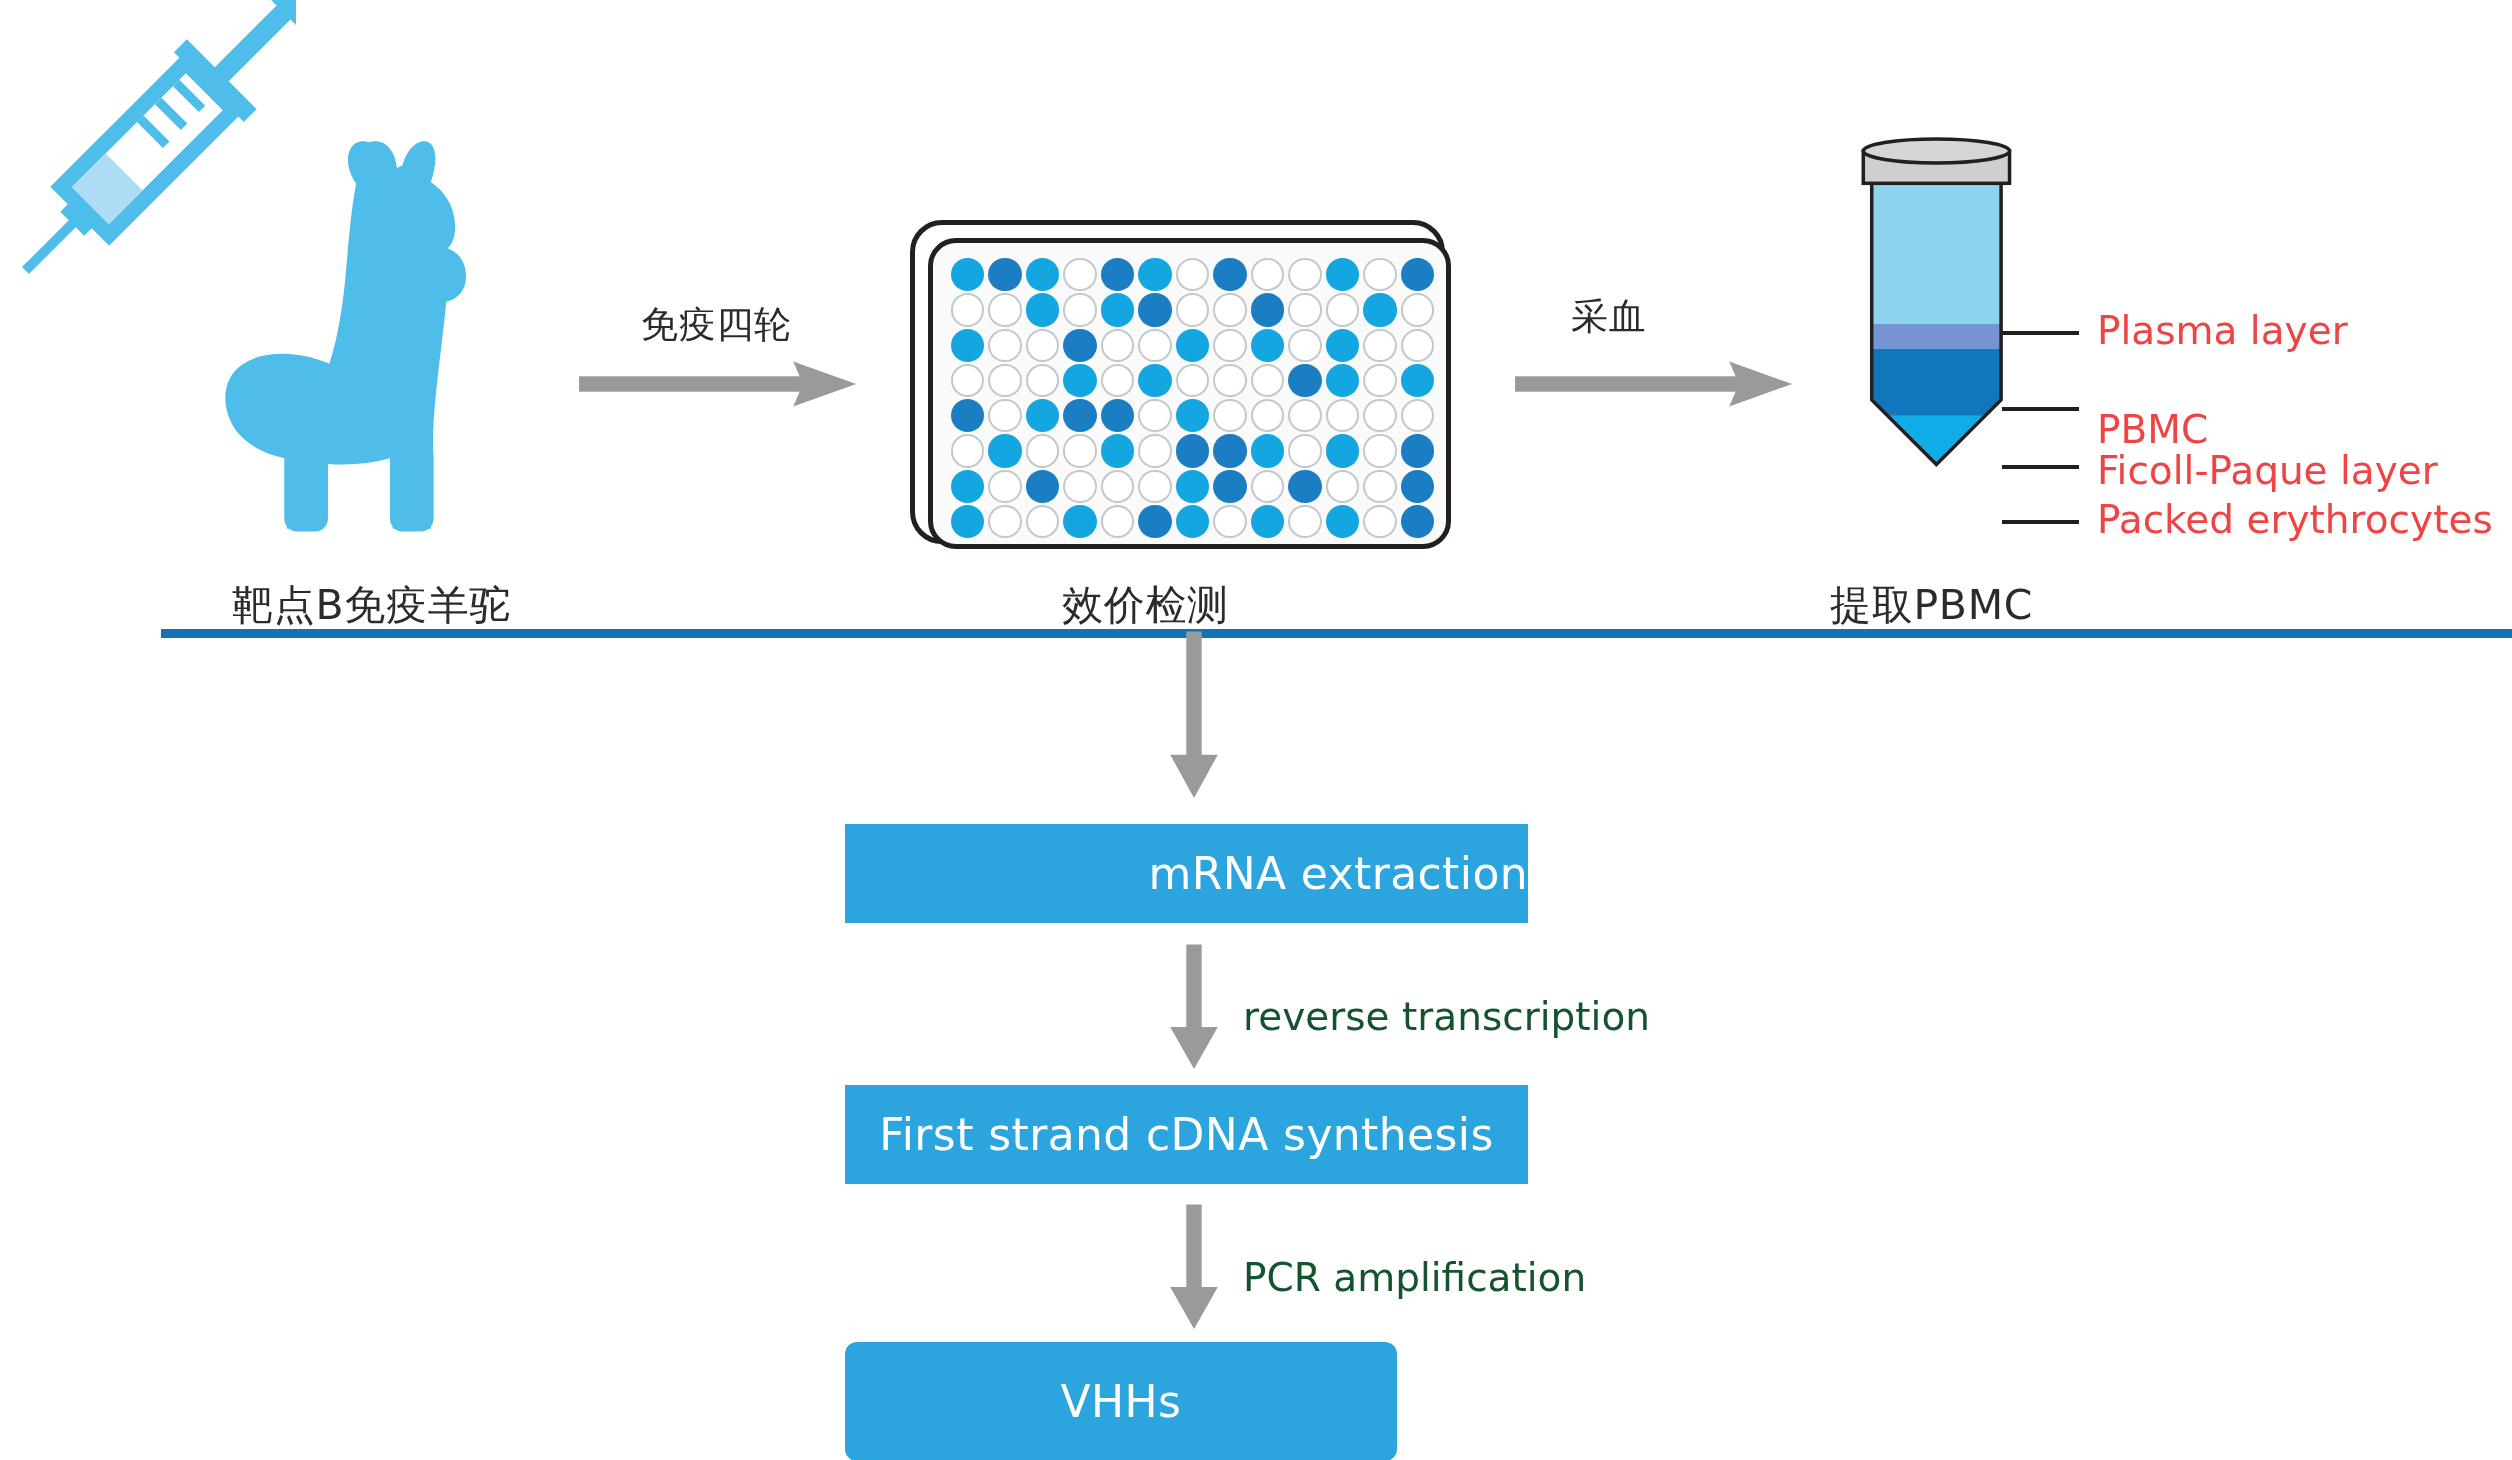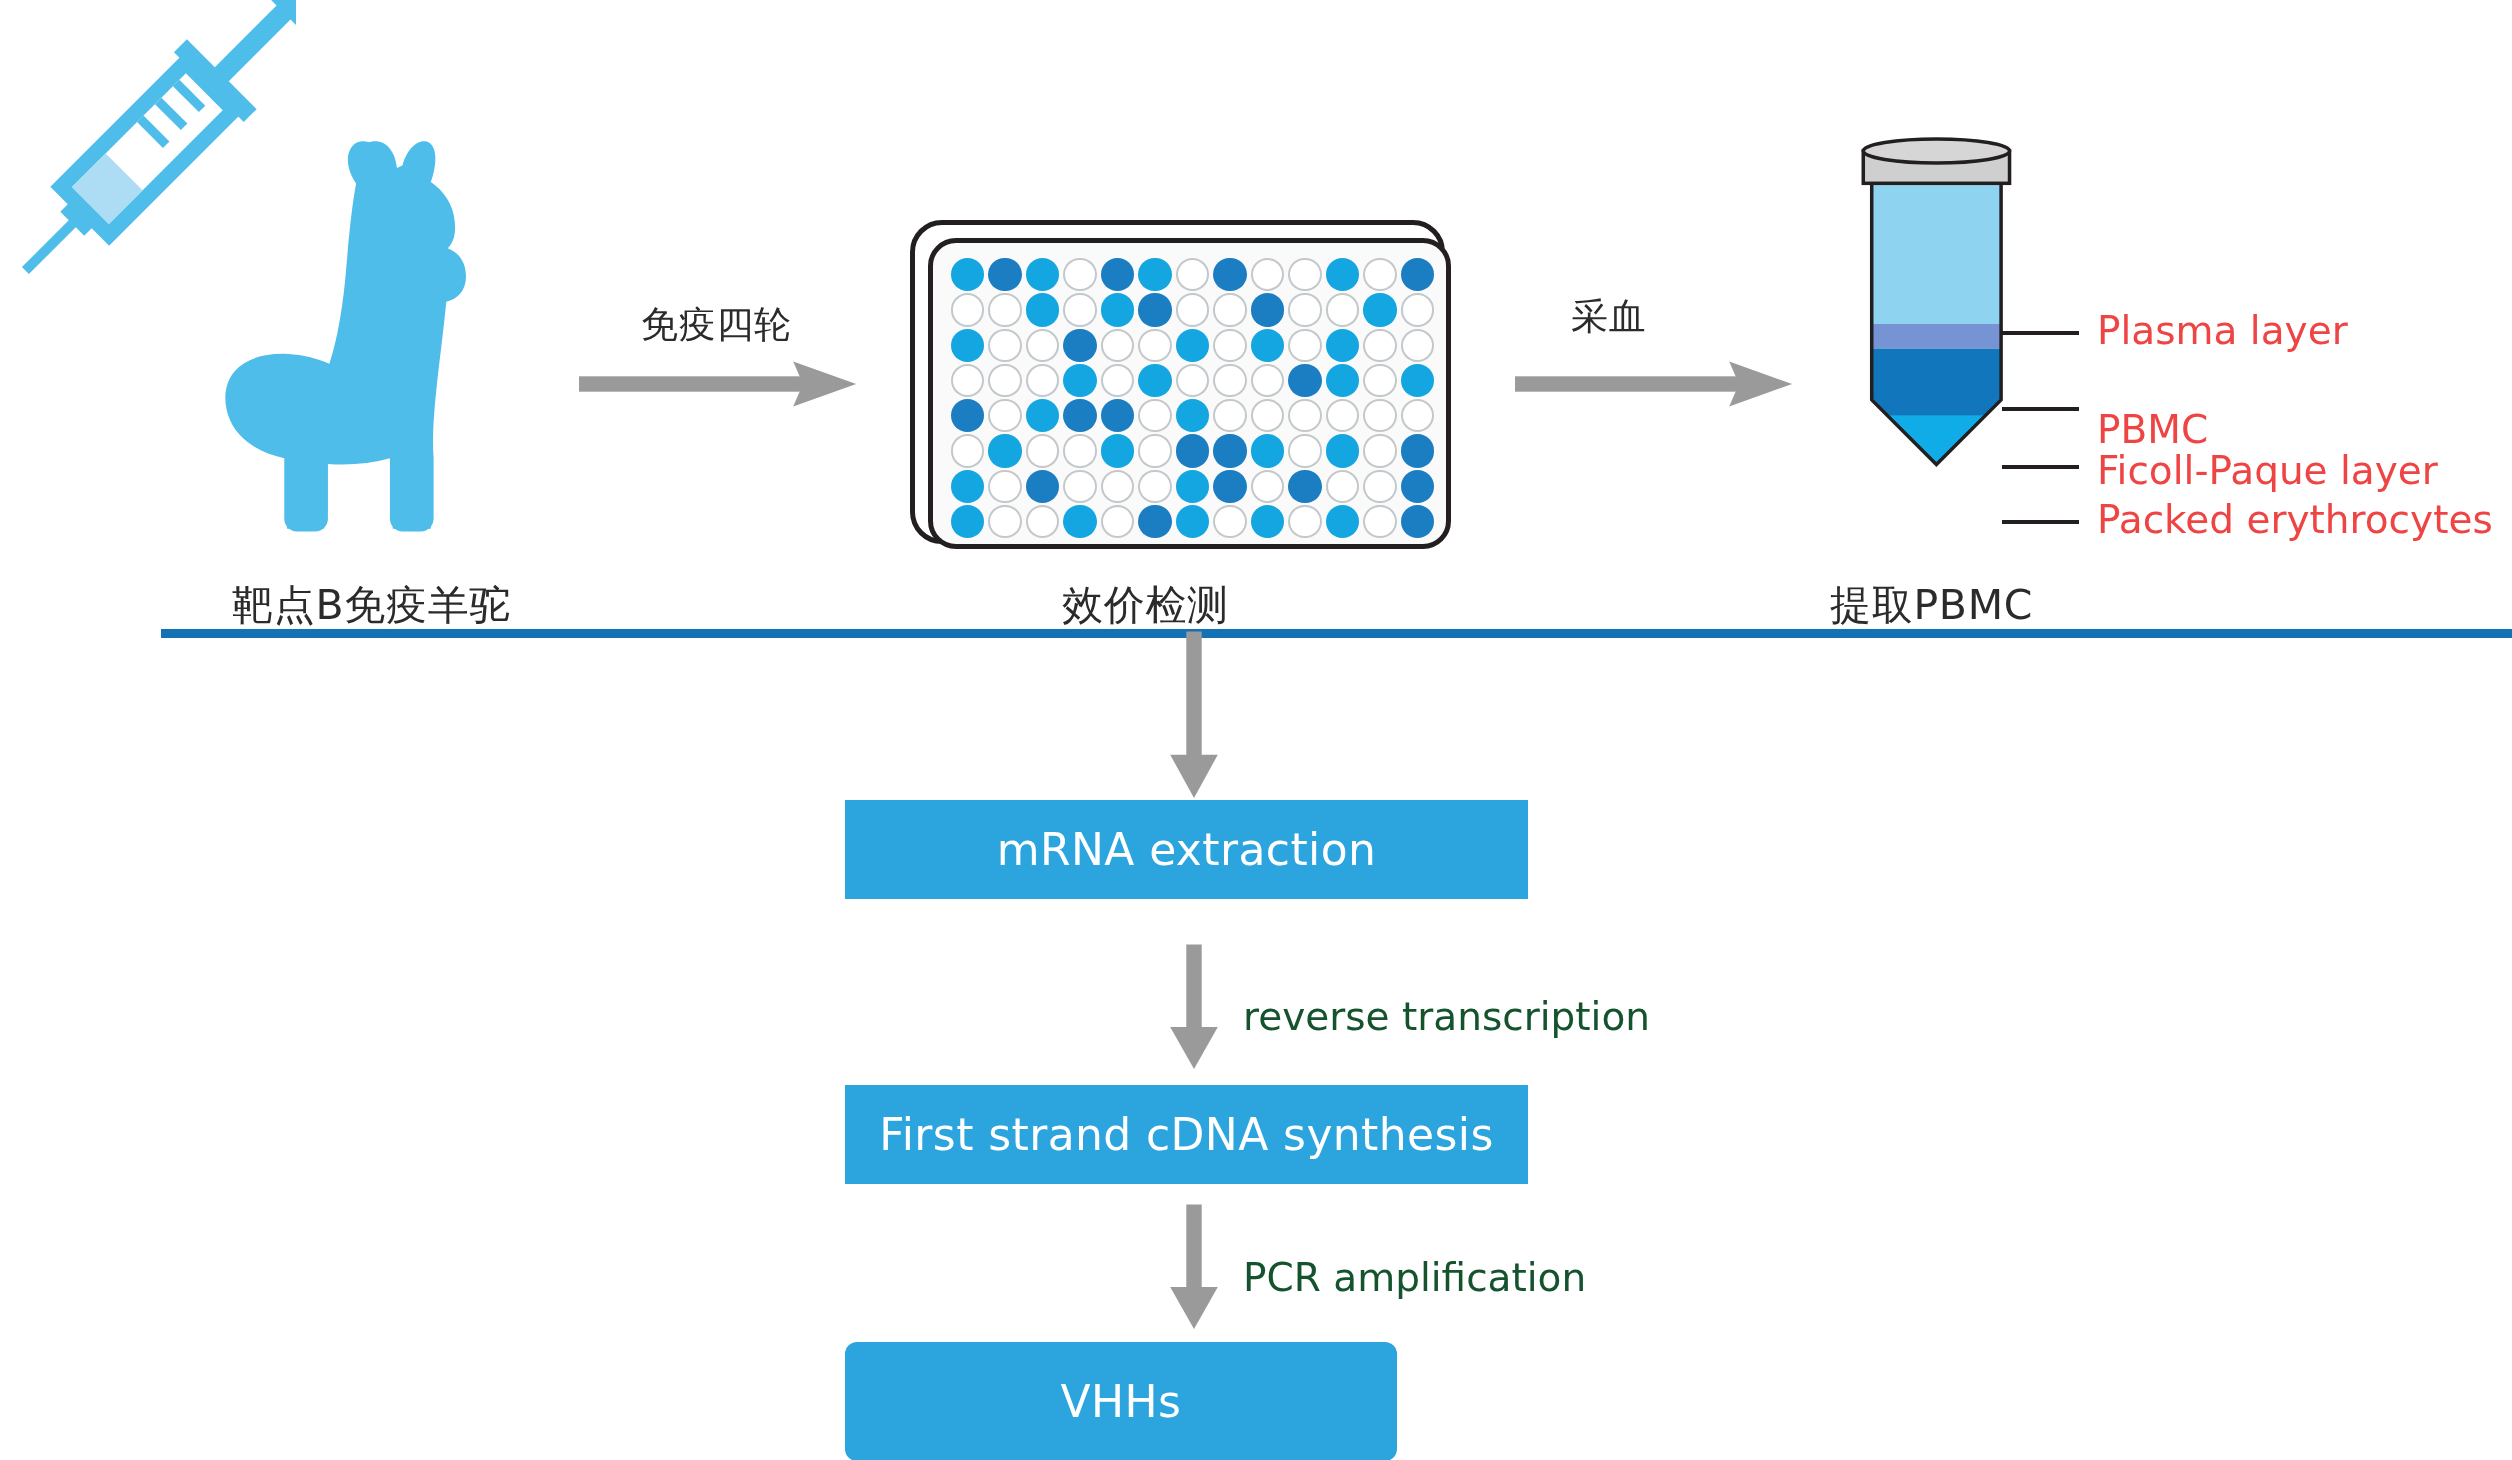--- a/index.html
+++ b/index.html
@@ -336,21 +336,21 @@
 
   <div class="abs divider" style="left:161px;top:629px;width:2352px;height:9.2px;"></div>
 
   <div class="abs" style="left:1166px;top:631px;width:56px;height:169px;">
     <svg width="56" height="169" viewBox="0 0 80 240">
       <rect x="29" y="0" width="22" height="188" fill="#9a9a9a"></rect>
       <path d="M 6 176 L 74 176 L 40 238 Z" fill="#9a9a9a"></path>
     </svg>
   </div>
 
-  <div class="abs proc-box" style="left:845px;top:800px;width:683px;height:99px;">
+  <div class="abs proc-box" style="left:845px;top:824px;width:683px;height:99px;justify-content:flex-end;">
     <span>mRNA extraction</span>
   </div>
 
   <div class="abs" style="left:1166px;top:944px;width:56px;height:127px;">
     <svg width="56" height="127" viewBox="0 0 80 180">
       <rect x="29" y="0" width="22" height="128" fill="#9a9a9a"></rect>
       <path d="M 6 118 L 74 118 L 40 178 Z" fill="#9a9a9a"></path>
     </svg>
   </div>
   <div class="abs proc-label" style="left:1243px;top:994px;">reverse transcription</div>

